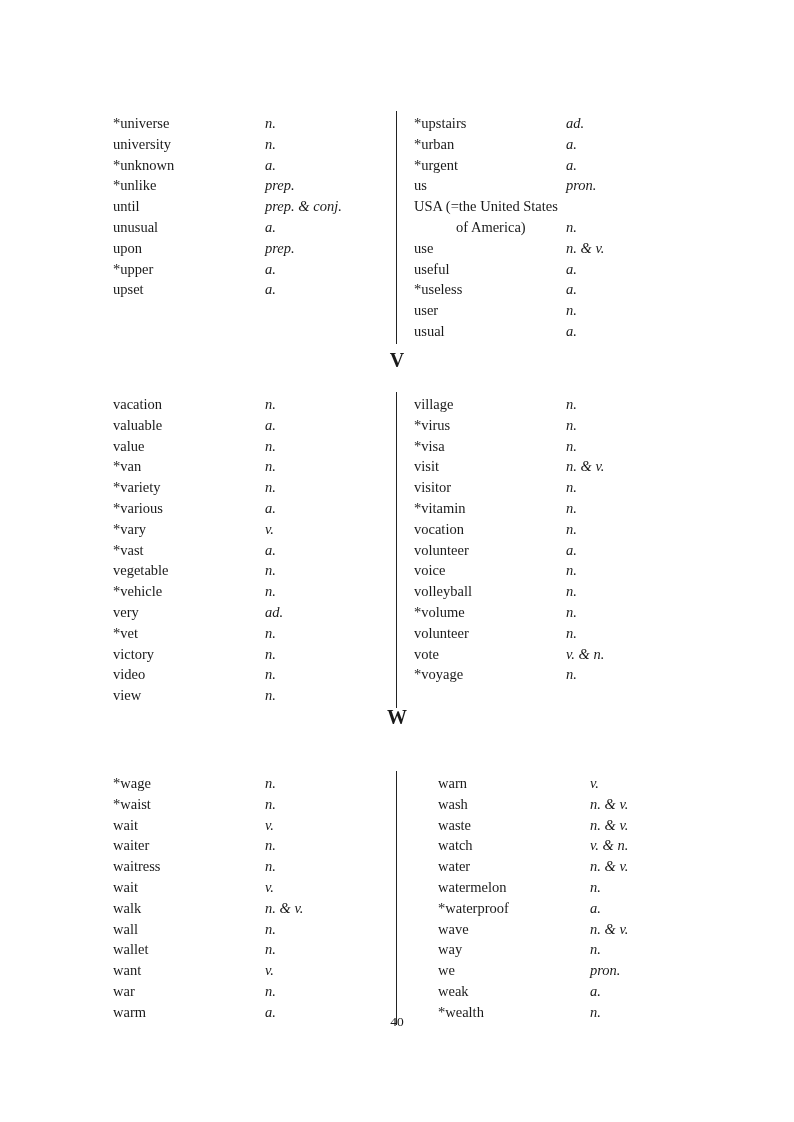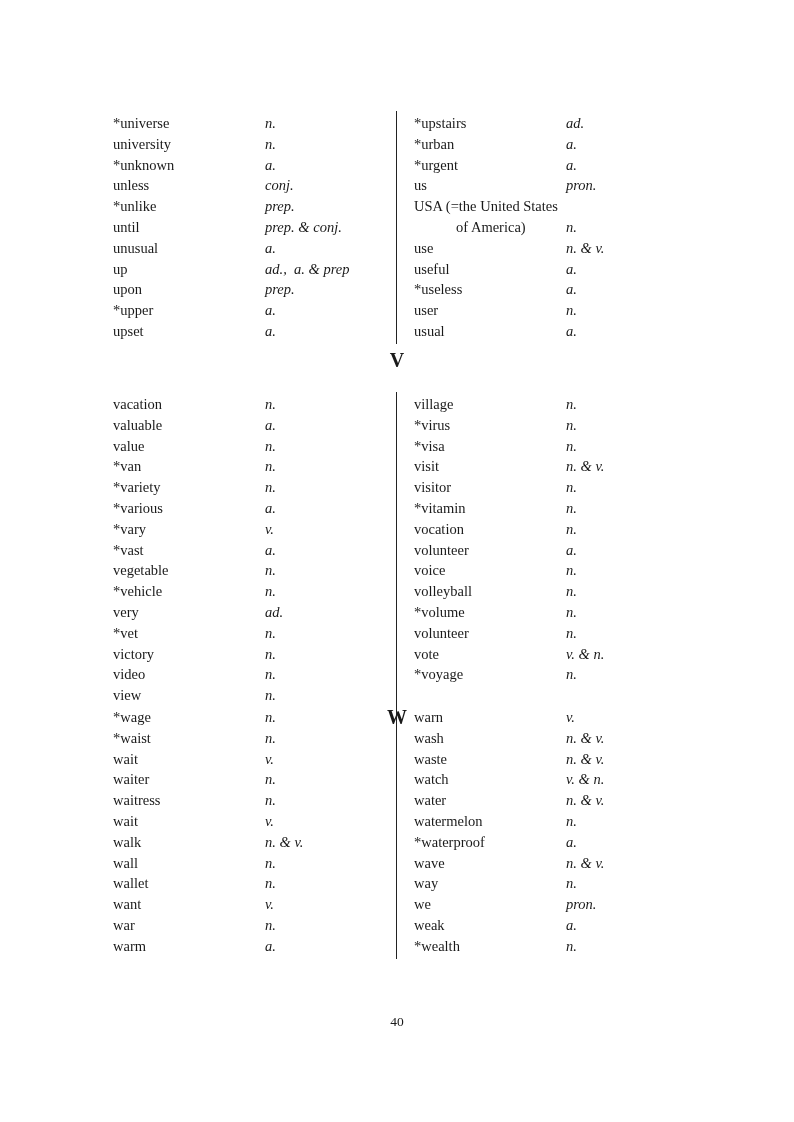--- a/index.html
+++ b/index.html
@@ -74,25 +74,23 @@
 <body>
 
 <div class="page">
 
   <div class="section" style="top:113px; height:228.8px;">
     <div class="divider"></div>
     <div class="col left">
         <div class="row"><span class="word">*universe</span><span class="pos">n.</span></div>
         <div class="row"><span class="word">university</span><span class="pos">n.</span></div>
         <div class="row"><span class="word">*unknown</span><span class="pos">a.</span></div>
-        <div class="row"><span class="word">unless</span><span class="pos">conj.</span></div>
         <div class="row"><span class="word">*unlike</span><span class="pos">prep.</span></div>
         <div class="row"><span class="word">until</span><span class="pos">prep. &amp; conj.</span></div>
         <div class="row"><span class="word">unusual</span><span class="pos">a.</span></div>
-        <div class="row"><span class="word">up</span><span class="pos">ad.,  a. &amp; prep</span></div>
         <div class="row"><span class="word">upon</span><span class="pos">prep.</span></div>
         <div class="row"><span class="word">*upper</span><span class="pos">a.</span></div>
         <div class="row"><span class="word">upset</span><span class="pos">a.</span></div>
       </div>
     <div class="col right">
         <div class="row"><span class="word">*upstairs</span><span class="pos">ad.</span></div>
         <div class="row"><span class="word">*urban</span><span class="pos">a.</span></div>
         <div class="row"><span class="word">*urgent</span><span class="pos">a.</span></div>
         <div class="row"><span class="word">us</span><span class="pos">pron.</span></div>
         <div class="row"><span class="word">USA (=the United States</span><span class="pos"></span></div>
@@ -139,21 +137,21 @@
         <div class="row"><span class="word">volleyball</span><span class="pos">n.</span></div>
         <div class="row"><span class="word">*volume</span><span class="pos">n.</span></div>
         <div class="row"><span class="word">volunteer</span><span class="pos">n.</span></div>
         <div class="row"><span class="word">vote</span><span class="pos">v. &amp; n.</span></div>
         <div class="row"><span class="word">*voyage</span><span class="pos">n.</span></div>
       </div>
   </div>
 
   <div class="heading" style="top:703px;">W</div>
 
-  <div class="section" style="top:707px; height:249.6px;">
+  <div class="section" style="top:773px; height:249.6px;gap:24px;">
     <div class="divider"></div>
     <div class="col left">
         <div class="row"><span class="word">*wage</span><span class="pos">n.</span></div>
         <div class="row"><span class="word">*waist</span><span class="pos">n.</span></div>
         <div class="row"><span class="word">wait</span><span class="pos">v.</span></div>
         <div class="row"><span class="word">waiter</span><span class="pos">n.</span></div>
         <div class="row"><span class="word">waitress</span><span class="pos">n.</span></div>
         <div class="row"><span class="word">wait</span><span class="pos">v.</span></div>
         <div class="row"><span class="word">walk</span><span class="pos">n. &amp; v.</span></div>
         <div class="row"><span class="word">wall</span><span class="pos">n.</span></div>

